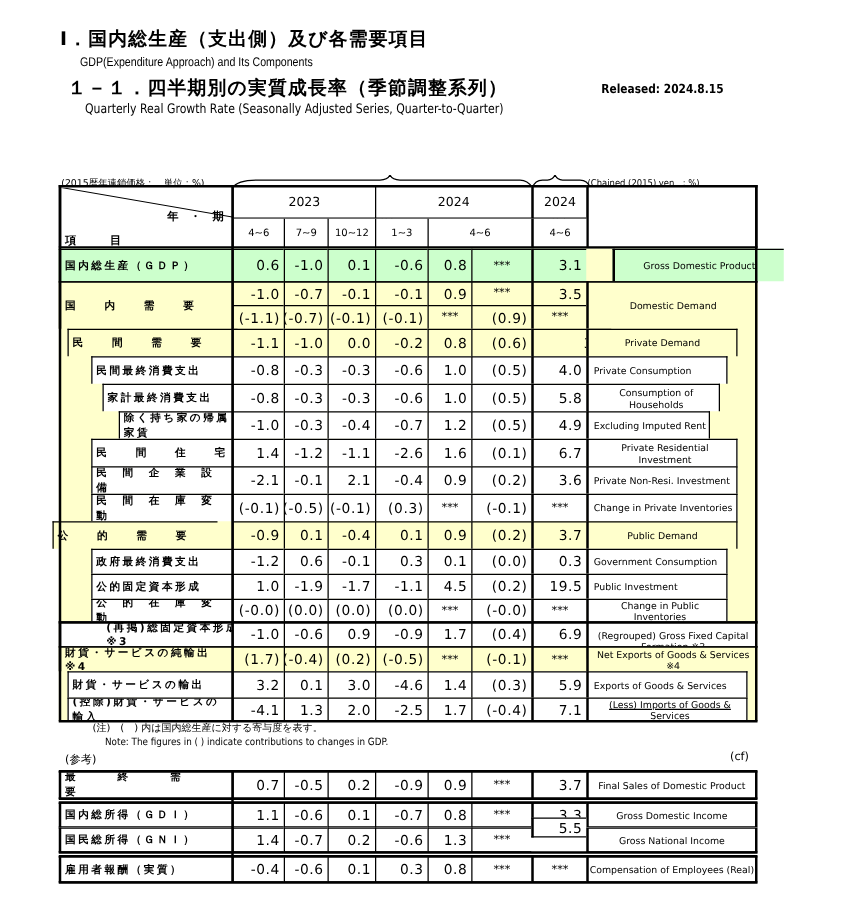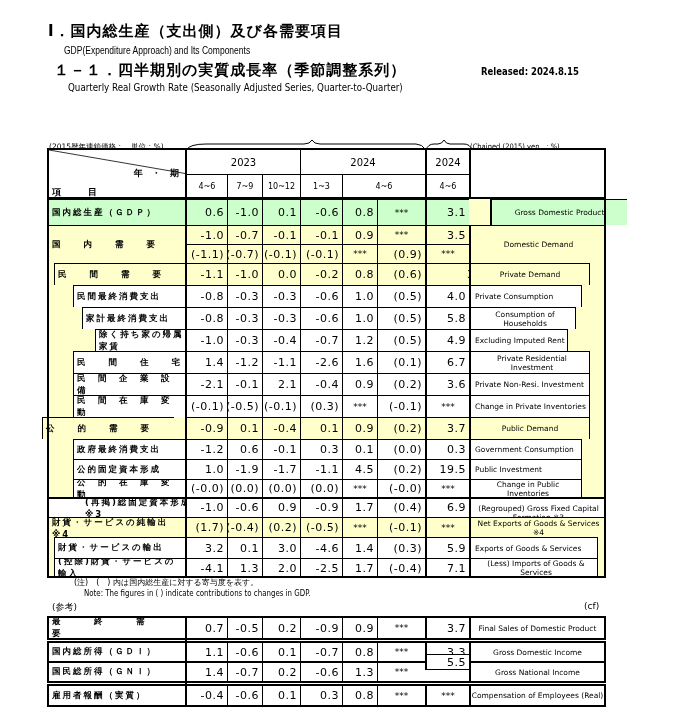--- a/index.html
+++ b/index.html
@@ -244,21 +244,21 @@
     <div class="cell num white BL bt" style="left: 425px; top: 537px; width: 44px; height: 21px;">5.9</div>
     <div class="cell eng white BL bt br" style="left: 469px; top: 537px; width: 129px; height: 21px;">Exports of Goods &amp; Services</div>
     <div class="cell lbl white bt" style="left: 54px; top: 558px; width: 132px; height: 19px; border-left: 1px solid rgb(0, 0, 0);">(控除)財貨・サービスの輸入</div>
     <div class="cell num white bl bt" style="left: 186px; top: 558px; width: 41px; height: 19px;">-4.1</div>
     <div class="cell num white bl bt" style="left: 227px; top: 558px; width: 35px; height: 19px;">1.3</div>
     <div class="cell num white bl bt" style="left: 262px; top: 558px; width: 38px; height: 19px;">2.0</div>
     <div class="cell num white bl bt" style="left: 300px; top: 558px; width: 42px; height: 19px;">-2.5</div>
     <div class="cell num white bl bt" style="left: 342px; top: 558px; width: 35px; height: 19px;">1.7</div>
     <div class="cell num white bl bt" style="left: 377px; top: 558px; width: 48px; height: 19px;">(-0.4)</div>
     <div class="cell num white BL bt" style="left: 425px; top: 558px; width: 44px; height: 19px;">7.1</div>
-    <div class="cell eng white BL bt br" style="left: 469px; top: 558px; width: 129px; height: 19px;">(Less) Imports of Goods &amp; Services</div>
+    <div class="cell eng white BL bt br" style="left: 469px; top: 558px; width: 129px; height: 19px; text-decoration: underline;">(Less) Imports of Goods &amp; Services</div>
     <div class="line" style="left: 604px; top: 148px; width: 2px; height: 429px;"></div>
     <div class="line" style="left: 47px; top: 148px; width: 2px; height: 429px;"></div>
     <div class="line" style="left: 47px; top: 576px; width: 559px; height: 2px;"></div>
     <div class="line" style="left: 47px; top: 497px; width: 559px; height: 2px;"></div>
     <div class="line" style="left: 47px; top: 517px; width: 559px; height: 1px;"></div>
     <div class="line" style="left: 47px; top: 225px; width: 559px; height: 1px;"></div>
     <div class="line" style="left: 185px; top: 148px; width: 2px; height: 429px;"></div>
   </div>
 <div id="ref-container">
     <div class="cell lbl white BL bt bb" style="left: 47px; top: 617px; width: 139px; height: 22px;">最　　　終　　　需　　　要</div>

